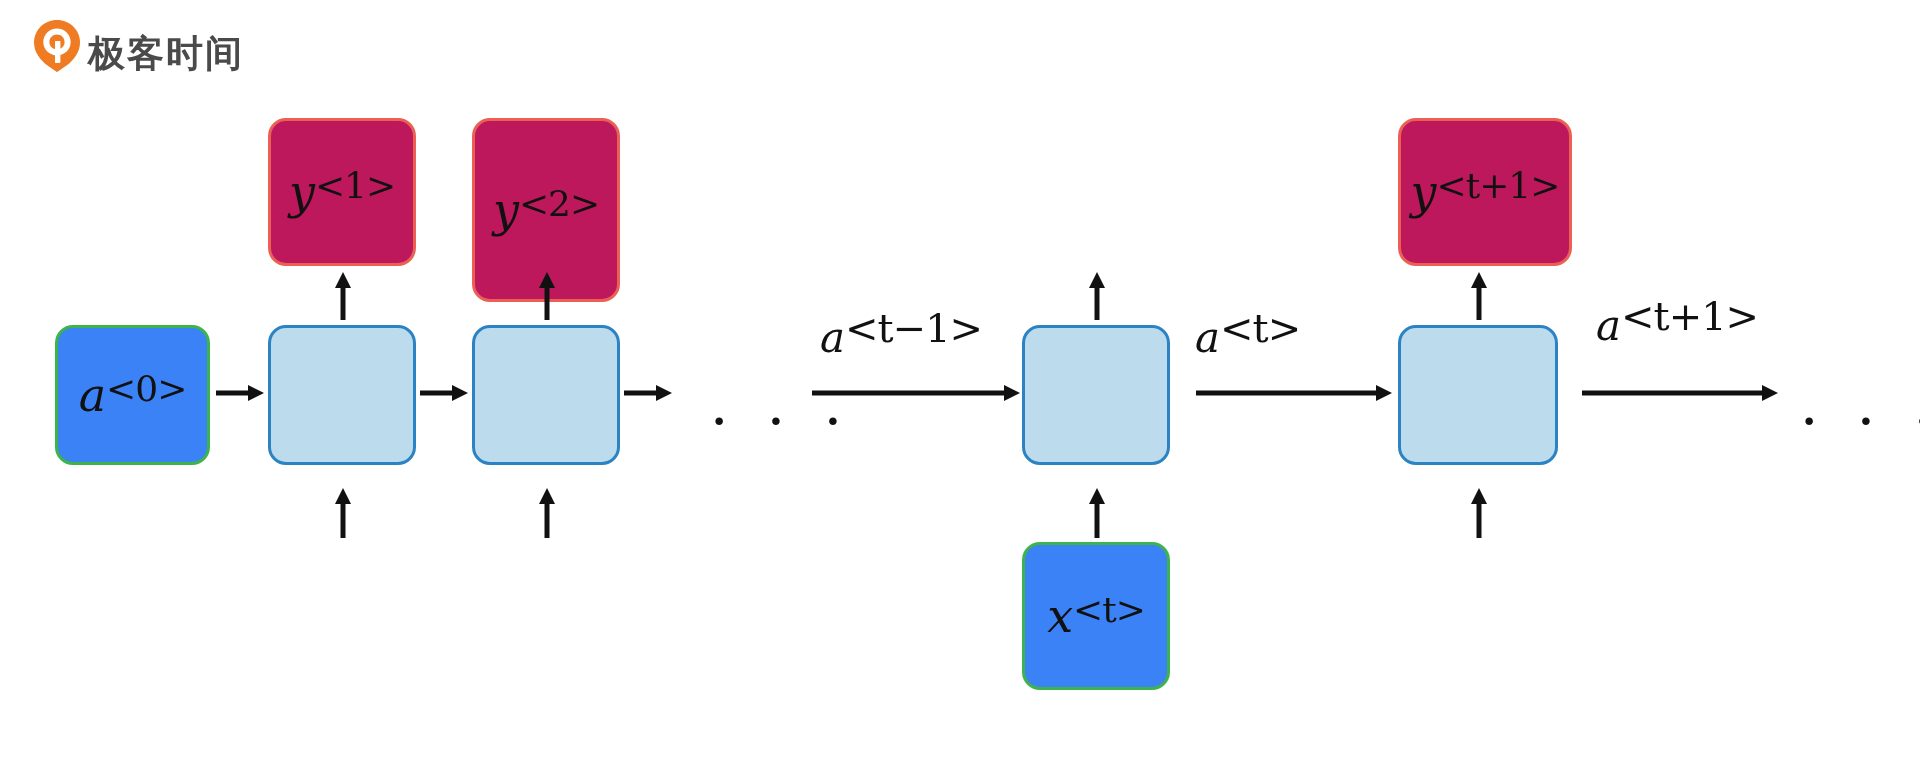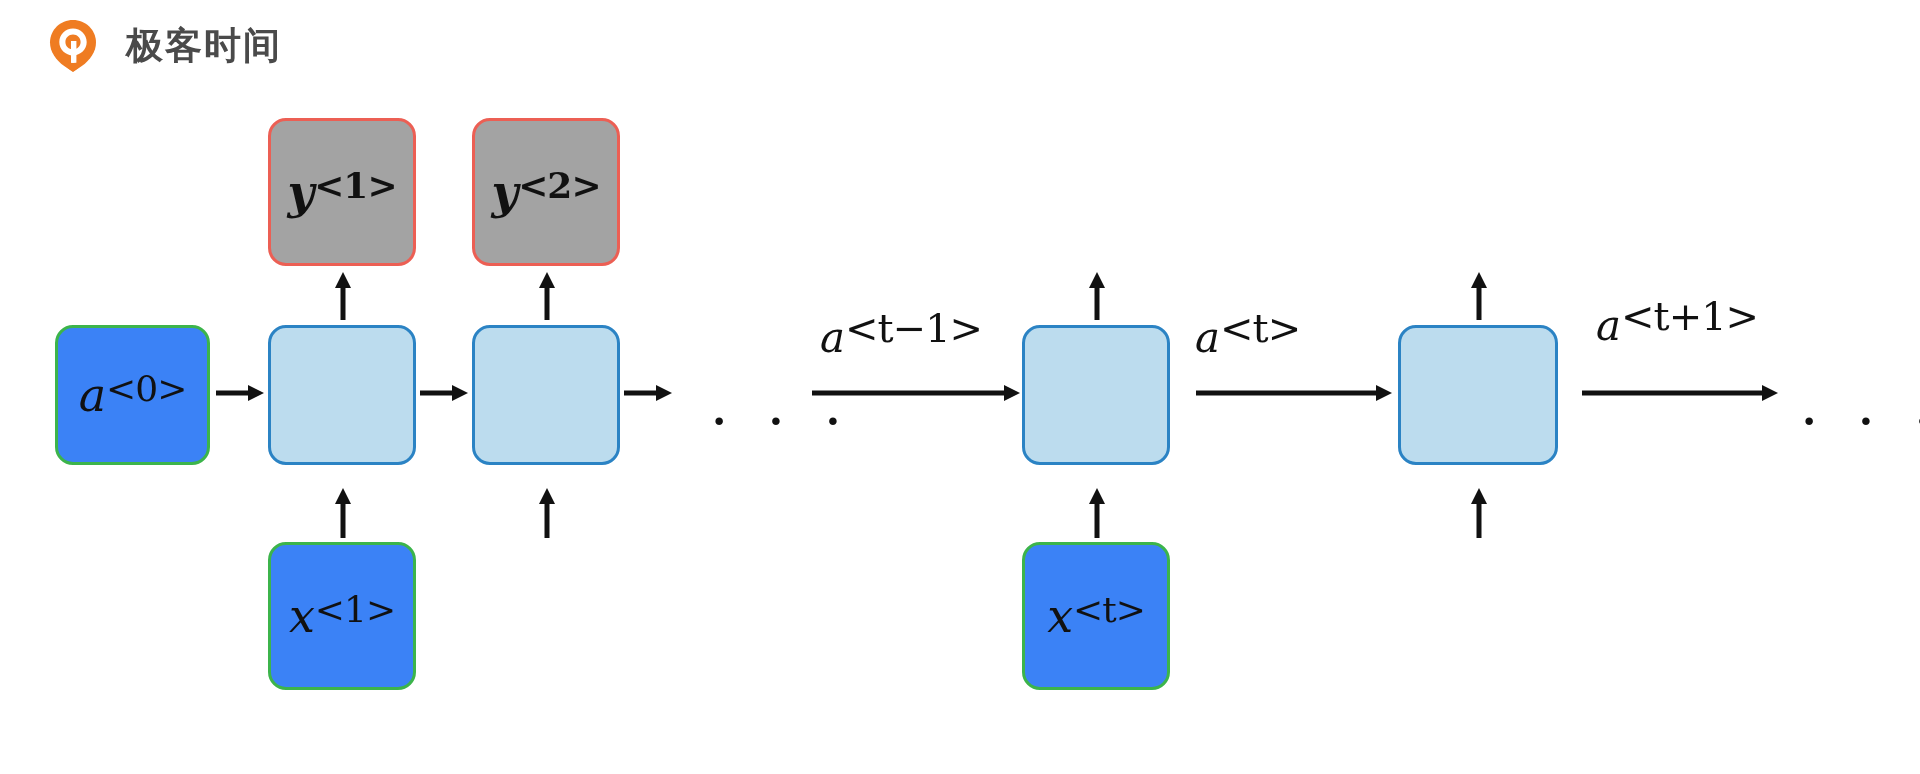--- a/index.html
+++ b/index.html
@@ -11,25 +11,25 @@
     width: 1920px;
     height: 774px;
     position: relative;
     overflow: hidden;
     font-family: "Liberation Sans", sans-serif;
   }
 
   
   .brand {
     position: absolute;
-    left: 46px;
+    left: 30px;
     top: 18px;
     display: flex;
-    align-items: center;
-    gap: 26px;
+    align-items: flex-end;
+    gap: 4px;
   }
   .brand-mark {
     width: 54px;
     height: 54px;
     flex: 0 0 auto;
   }
   .brand-text {
     font-family: "DejaVu Sans", sans-serif;
     font-size: 37px;
     font-weight: 700;
@@ -61,23 +61,22 @@
   }
   .node.green {
     background: #3b82f6;
     border-color: #3cb44b;
   }
   .node.blue {
     background: #bcdcee;
     border-color: #2b83c4;
   }
   .node.pink {
-    background: #a3a3a3;
+    background: #be185d;
     border-color: #ec5f54;
-    font-weight: bold;
   }
 
   
   .math {
     font-family: "DejaVu Serif", "Liberation Serif", serif;
     font-style: italic;
     color: #111111;
     white-space: nowrap;
     line-height: 1;
     display: inline-block;
@@ -147,36 +146,36 @@
     <span class="math">
       <span class="base">a</span><span class="sup">&lt;0&gt;</span>
     </span>
   </div>
 
   <div class="node pink" style="left:268px; top:118px; width:148px; height:148px;">
     <span class="math">
       <span class="base">y</span><span class="sup">&lt;1&gt;</span>
     </span>
   </div>
-  <div class="node pink" style="left:472px; top:118px; width:148px; height:148px;">
+  <div class="node pink" style="left:472px; top:118px; width:148px; height:184px;">
     <span class="math">
       <span class="base">y</span><span class="sup">&lt;2&gt;</span>
+    </span>
+  </div>
+  <div class="node pink" style="left:1398px; top:118px; width:174px; height:148px;">
+    <span class="math">
+      <span class="base">y</span><span class="sup">&lt;t+1&gt;</span>
     </span>
   </div>
 
   <div class="node blue" style="left:268px; top:325px; width:148px; height:140px;"></div>
   <div class="node blue" style="left:472px; top:325px; width:148px; height:140px;"></div>
   <div class="node blue" style="left:1022px; top:325px; width:148px; height:140px;"></div>
   <div class="node blue" style="left:1398px; top:325px; width:160px; height:140px;"></div>
 
-  <div class="node green" style="left:268px; top:542px; width:148px; height:148px;">
-    <span class="math">
-      <span class="base">x</span><span class="sup">&lt;1&gt;</span>
-    </span>
-  </div>
   <div class="node green" style="left:1022px; top:542px; width:148px; height:148px;">
     <span class="math">
       <span class="base">x</span><span class="sup">&lt;t&gt;</span>
     </span>
   </div>
 
   <div class="arrow" style="left:332px; top:272px;">
     <svg width="22" height="48">
         <line x1="11" y1="48" x2="11" y2="13" stroke="#111" stroke-width="5"></line>
         <polygon points="11,0 3,16 19,16" fill="#111"></polygon>

